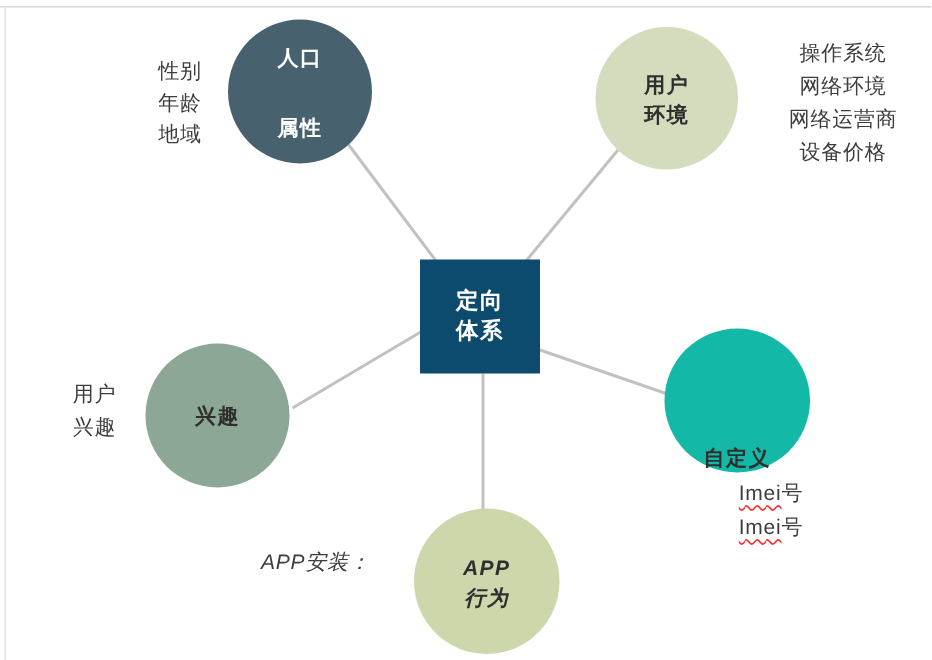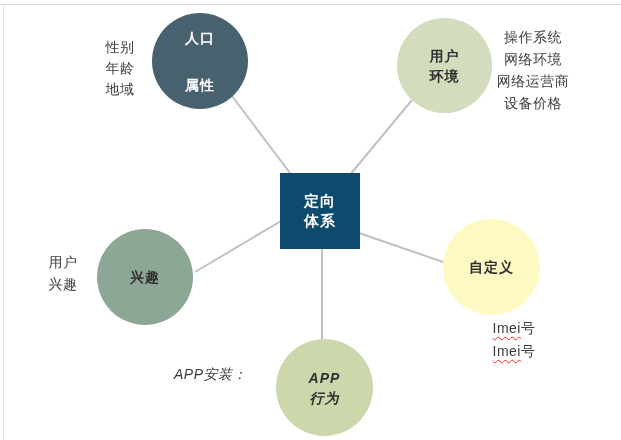--- a/index.html
+++ b/index.html
@@ -20,21 +20,21 @@
   .node.demographics{width:96px;height:96px;left:152px;top:13px;color:#ffffff;gap:27px;}
   .node.environment{width:95px;height:95px;left:397px;top:18px;}
   .node.interest{width:96px;height:96px;left:97px;top:229px;}
   .node.custom{width:97px;height:96px;left:443px;top:219px;}
   .node.app{width:97px;height:97px;left:276px;top:339px;font-style:italic;}
   .note{
     position:absolute;color:#3d3d3d;font-size:14px;text-align:center;letter-spacing:0.5px;
   }
   .note div{white-space:nowrap;}
   .note-demographics{left:98px;top:37px;width:44px;line-height:21px;text-align:center;}
-  .note-environment{left:475px;top:26px;width:116px;line-height:22px;}
+  .note-environment{left:504px;top:26px;width:116px;line-height:22px;font-family:Liberation Serif, serif;}
   .note-interest{left:33px;top:251px;width:60px;line-height:22px;}
   .note-app{left:138px;top:364px;width:145px;line-height:21px;font-style:italic;}
   .note-custom{left:444px;top:317px;width:100px;line-height:23px;}
   .latin{
     text-decoration-line:underline;text-decoration-style:wavy;text-decoration-color:#ff2a2a;
     text-decoration-thickness:1px;text-underline-offset:3px;margin-left:40px;
   }
 </style>
 </head>
 <body>
@@ -64,21 +64,21 @@
 
   <div class="node circle environment" style="background-color: rgb(211, 220, 188);">
     <span>用户</span>
     <span>环境</span>
   </div>
 
   <div class="node circle interest" style="background-color: rgb(140, 167, 149);">
     <span>兴趣</span>
   </div>
 
-  <div class="node circle custom" style="background-color: #fef9c3;">
+  <div class="node circle custom" style="background-color: #14b8a6; justify-content: flex-end;">
     <span>自定义</span>
   </div>
 
   <div class="node circle app" style="background-color: rgb(204, 215, 172);">
     <span>APP</span>
     <span>行为</span>
   </div>
 
   <div class="note note-demographics">
     <div>性别</div>

